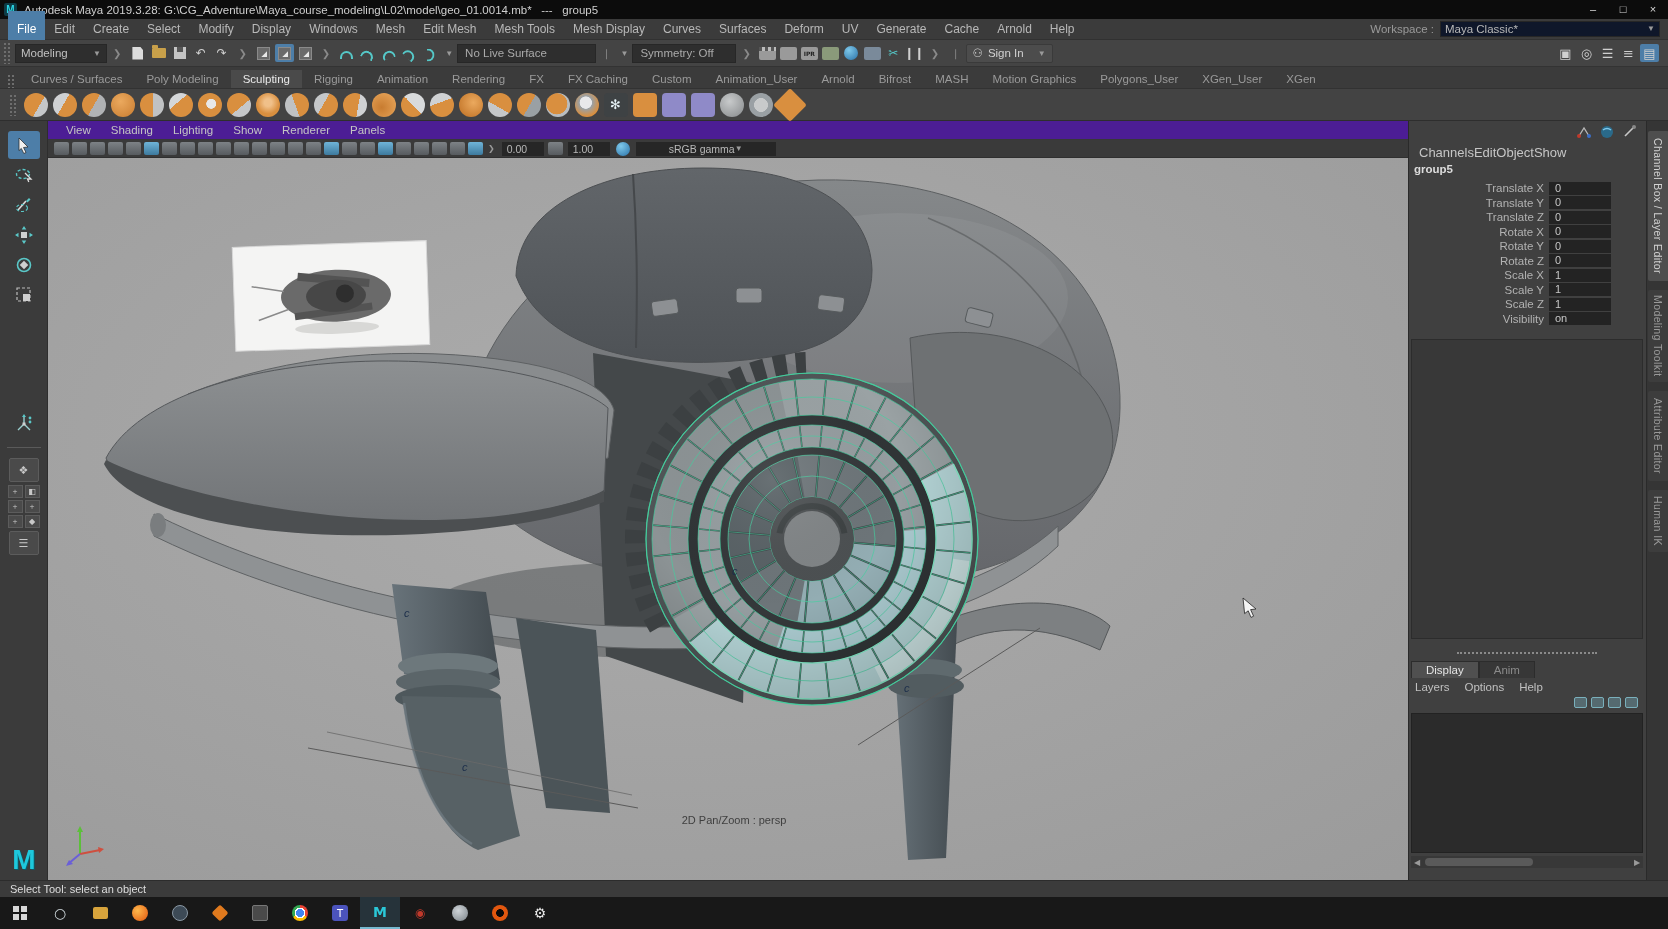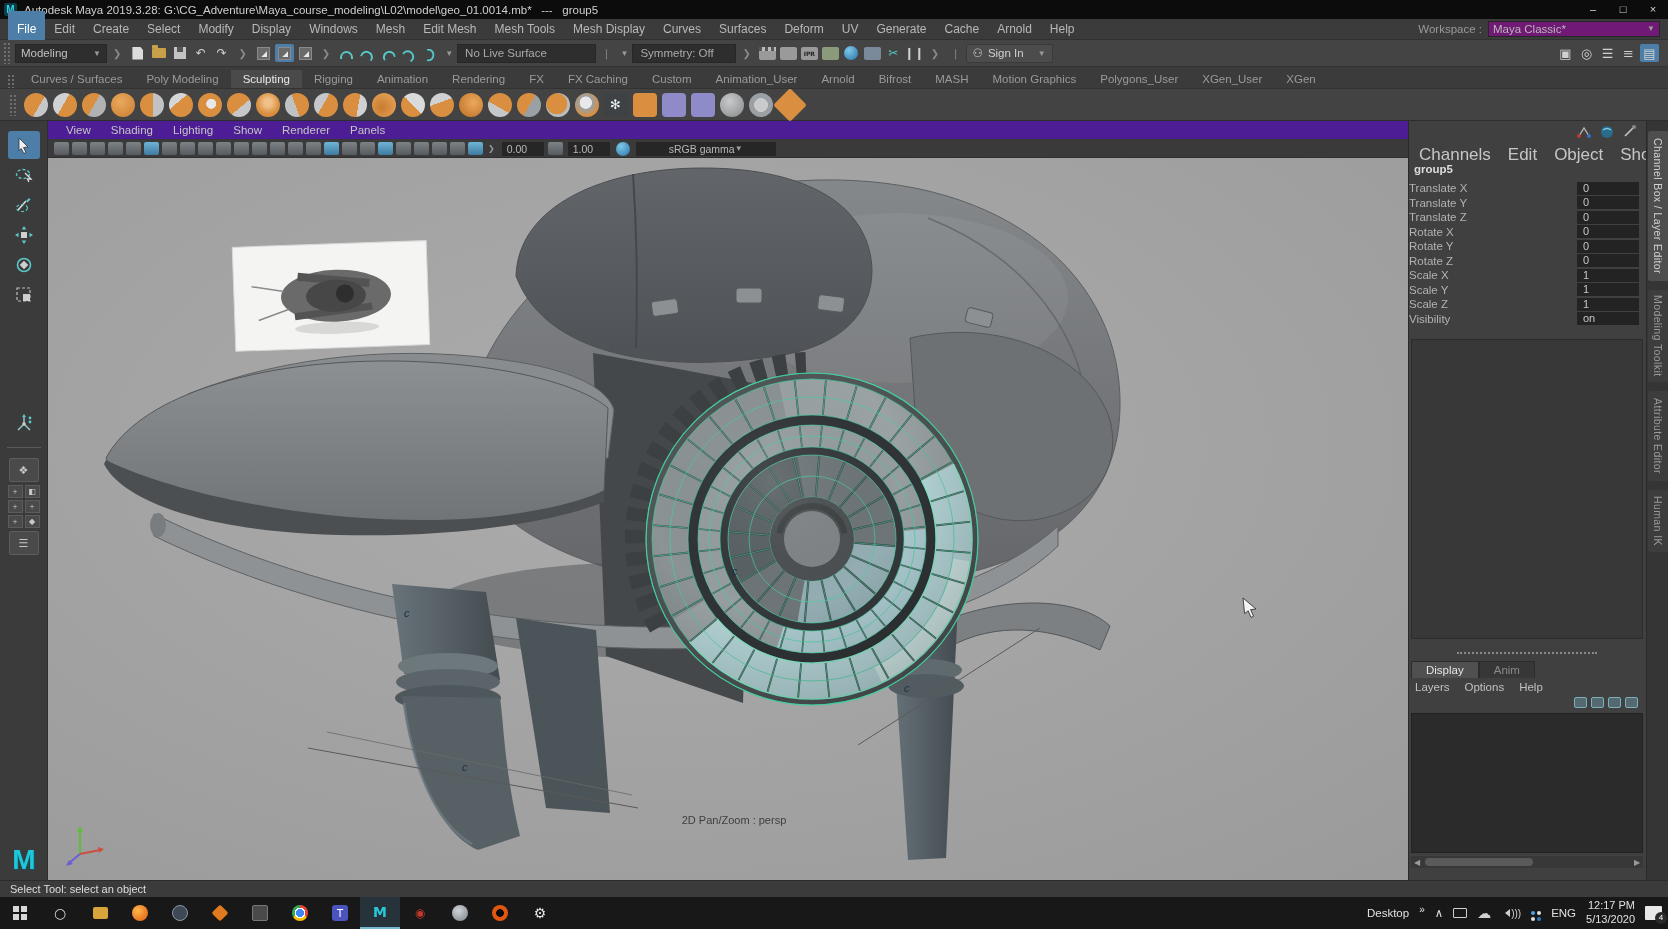--- a/index.html
+++ b/index.html
@@ -10,21 +10,21 @@
   .titlebar{left:0;top:0;width:1668px;height:19px;background:#0c0c0c;display:flex;align-items:center;padding-left:4px}
   .appicon{width:13px;height:13px;background:#0e3b46;color:#2bd4e4;font-weight:bold;font-size:10px;line-height:13px;text-align:center;border-radius:2px}
   .title-text{margin-left:7px;color:#cfcfcf;font-size:11.5px;white-space:pre}
   .wctrls{margin-left:auto;display:flex}
   .wbtn{width:30px;height:19px;text-align:center;line-height:18px;color:#d8d8d8;font-size:11px}
   
   .menubar{left:0;top:19px;width:1668px;height:21px;background:#3b3b3b;display:flex;align-items:center;padding-left:8px;border-bottom:1px solid #313131}
   .menubar .mitem{padding:11px 9px;color:#b8b8b8;font-size:12px}
   .menubar .mitem.active{background:#4d7ea8;color:#fff}
   .ws-label{margin-left:auto;color:#9a9a9a;font-size:11.5px}
-  .ws-box{width:172px;height:16px;background:#701a75;border:1px solid #262626;color:#b8b8b8;font-size:11.5px;line-height:14px;padding:0 4px;margin:0 8px 0 6px;display:flex;justify-content:space-between;align-items:center}
+  .ws-box{width:220px;height:16px;background:#0f172a;border:1px solid #262626;color:#b8b8b8;font-size:11.5px;line-height:14px;padding:0 4px;margin:0 8px 0 6px;display:flex;justify-content:space-between;align-items:center}
   .caret{color:#9a9a9a;font-size:8px}
   
   .statusline{left:0;top:40px;width:1668px;height:27px;background:#444;display:flex;align-items:center;border-bottom:1px solid #333}
   .grip{width:9px;height:22px;margin:0 3px;background-image:radial-gradient(#6e6e6e 1px,transparent 1.2px);background-size:4px 4px}
   .mode-box{width:92px;height:19px;background:#2e2e2e;border:1px solid #272727;display:flex;align-items:center;justify-content:space-between;padding:0 5px;font-size:11.5px;color:#c0c0c0}
   .sl-sep{color:#8a8a8a;font-size:10px;margin:0 6px}
   .sl-ic{width:19px;height:18px;margin:0 1px;display:flex;align-items:center;justify-content:center;border-radius:2px;font-family:"DejaVu Sans",sans-serif;font-size:12px;color:#d0d0d0}
   .sl-ic.active{background:#4d7ea8}
   .ic-page{width:11px;height:13px;background:#dcdcdc;clip-path:polygon(0 0,70% 0,100% 30%,100% 100%,0 100%)}
   .ic-folder{width:14px;height:10px;background:#c8a04a;border-radius:1px;position:relative}
@@ -61,25 +61,25 @@
   .vp-menus .pm{margin-right:4px;padding:1px 8px;color:#c4c4c4;font-size:11.5px}
   .vp-tools{position:absolute;left:0;top:19px;width:1360px;height:18px;background:#3a3a3a;display:flex;align-items:center;padding-left:4px;border-bottom:1px solid #2f2f2f}
   .vpt-ic{width:15px;height:13px;background:linear-gradient(#7d8286,#575b5f);border-radius:2px;margin:0 1.5px;flex:none}
   .vpt-ic.active{background:linear-gradient(#6fb4d8,#3d7a9e)}
   .vp-field{height:14px;background:#262626;color:#b8b8b8;font-size:10.5px;display:flex;align-items:center;padding:0 5px;margin:0 3px}
   .scene{position:absolute;left:0;top:37px;width:1360px;height:722px}
   .overlaytxt{position:absolute;left:586px;top:693px;width:200px;text-align:center;color:#3f3f3f;font-size:11px}
   
   .dock{left:1408px;top:121px;width:260px;height:759px;background:#404040;border-left:1px solid #2a2a2a}
   .dock-main{position:absolute;left:0;top:0;width:237px;height:759px}
-  .cb-menus{position:absolute;left:10px;top:24px;display:flex;gap:17px;font-size:17px;color:#c6c6c6}
+  .cb-menus{position:absolute;left:10px;top:24px;display:flex;font-size:13px;color:#c6c6c6}
   .cb-obj{position:absolute;left:5px;top:42px;font-weight:bold;font-size:11.5px;color:#dcdcdc}
   .cb-rows{position:absolute;left:0;top:60px;width:237px}
   .cb-row{display:flex;align-items:center;height:14.5px}
-  .cb-label{width:168px;color:#b2b2b2;font-size:11.5px;padding-right:5px}
+  .cb-label{width:140px;text-align:right;color:#b2b2b2;font-size:11.5px;padding-right:5px}
   .cb-val{width:62px;height:13px;background:#232323;color:#c6c6c6;font-size:11px;line-height:13px;padding-left:6px}
   .cb-empty{position:absolute;left:2px;top:218px;width:232px;height:300px;background:#383838;border:1px solid #2c2c2c}
   .splitdots{position:absolute;left:48px;top:531px;width:140px;border-top:2px dotted #8a8a8a}
   .layer-tabs{position:absolute;left:2px;top:540px;display:flex}
   .ltab{padding:2px 14px;font-size:11.5px;color:#8a8a8a;background:#373737;border:1px solid #2c2c2c;border-bottom:none}
   .ltab.active{background:#505050;color:#e4e4e4}
   .layer-menus{position:absolute;left:6px;top:560px;display:flex;gap:15px;font-size:11.5px;color:#c0c0c0}
   .layer-ics{position:absolute;right:8px;top:576px;display:flex;gap:4px}
   .lic{width:13px;height:11px;background:#556a70;border-radius:2px;border:1px solid #7ab0bc}
   .layer-list{position:absolute;left:2px;top:592px;width:232px;height:140px;background:#2b2b2b;border:1px solid #222}
@@ -877,30 +877,13 @@
       <div class="tb-cell">
         <div class="tbi" style="background: radial-gradient(circle at 40% 35%, rgb(207, 212, 216), rgb(122, 130, 136)); border-radius: 50%;"></div>
       </div>
       <div class="tb-cell">
         <div class="tbi" style="background: radial-gradient(circle, rgb(10, 10, 10) 32%, rgb(226, 87, 15) 36%); border-radius: 50%;"></div>
       </div>
       <div class="tb-cell">
         <div class="tbi" style="color: rgb(232, 232, 232); font-size: 14px;">⚙</div>
       </div>
     </div>
-  <div class="tb-right">
-    <span>Desktop</span>
-    <span style="font-size:10px;margin-top:-8px">»</span>
-    <span style="font-family:'DejaVu Sans',sans-serif">∧</span>
-    <span class="tray-mon"></span>
-    <span style="font-family:'DejaVu Sans',sans-serif;font-size:14px;color:#d0d0d0">☁</span>
-    <span class="spk"><b></b>)))</span>
-    <span class="def"></span>
-    <span>ENG</span>
-    <div class="clock">
-      <div>12:17 PM</div>
-      <div>5/13/2020</div>
-    </div>
-    <div class="notif">
-      <span class="badge">4</span>
-    </div>
-  </div>
 </div>
 
 </body></html>

